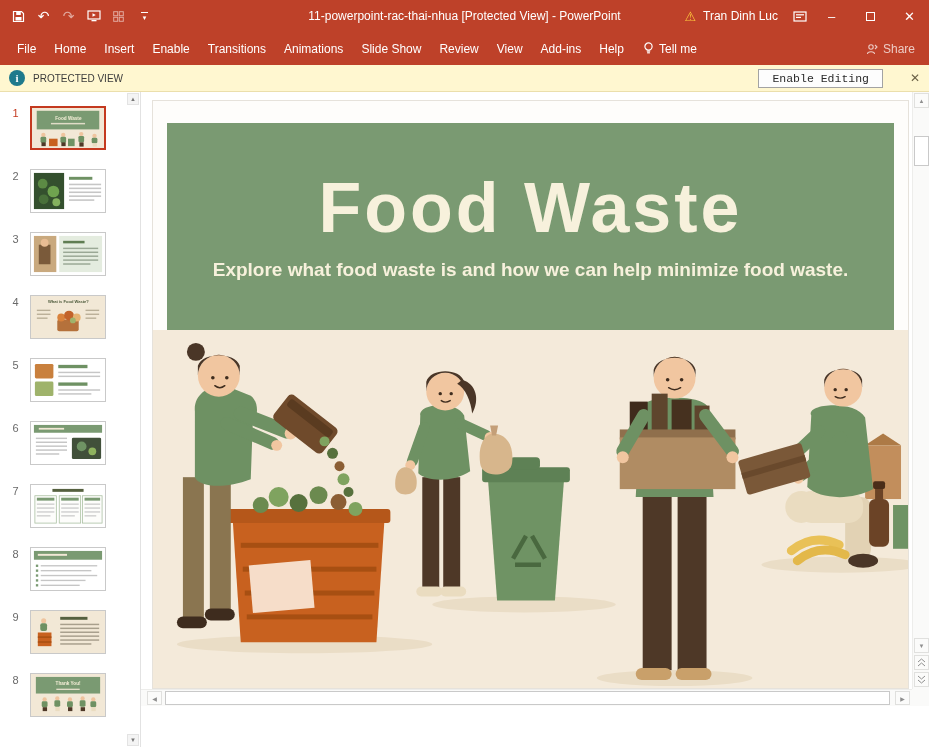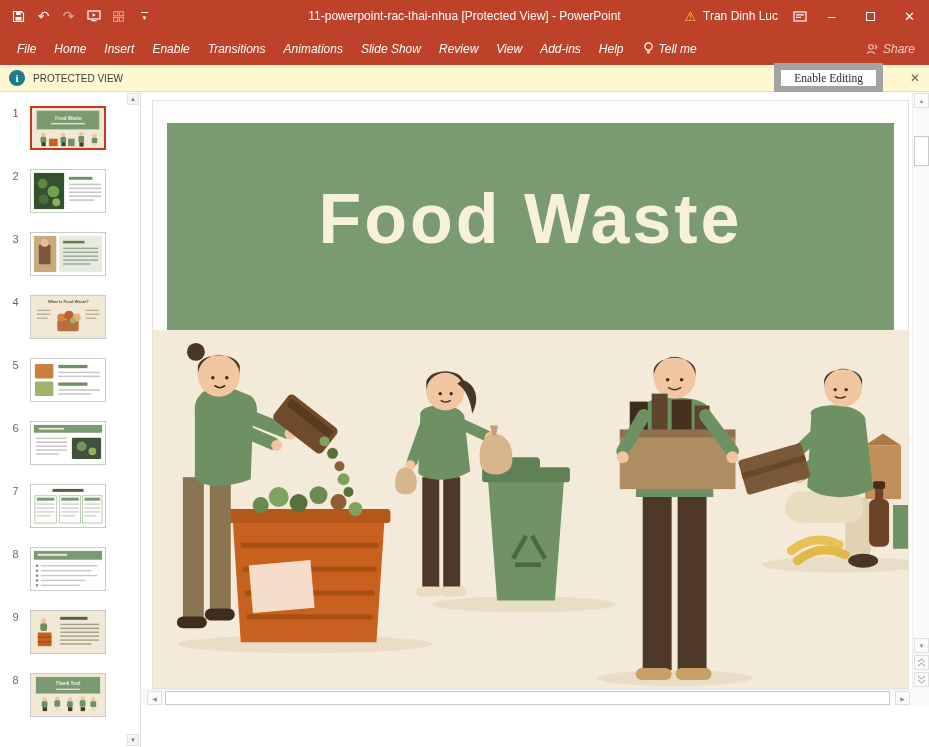--- a/index.html
+++ b/index.html
@@ -19,31 +19,31 @@
   .qat-caret{display:flex;flex-direction:column;align-items:center;font-size:7px;line-height:5px;margin-left:2px;}
   .qat-caret .bar{width:7px;border-top:1px solid #fff;margin-bottom:2px;}
   .title-text{position:absolute;left:0;right:0;top:0;height:32px;display:flex;align-items:center;justify-content:center;font-size:12px;color:#fff;pointer-events:none;}
   .account{position:absolute;right:122px;top:0;height:32px;display:flex;align-items:center;gap:7px;font-size:12px;}
   .warn{color:#FFC83D;font-size:13px;}
   .winbtns{position:absolute;right:0;top:0;height:32px;display:flex;}
   .winbtn{width:39px;height:32px;display:flex;align-items:center;justify-content:center;font-size:13px;color:#fff;}
   .maxbox{width:9px;height:9px;border:1px solid #fff;display:inline-block;}
 
   
-  .ribbon{height:33px;background:var(--red);display:flex;align-items:center;padding-left:8px;color:#fff;font-style:italic;}
+  .ribbon{height:33px;background:var(--red);display:flex;align-items:center;padding-left:8px;color:#fff;}
   .rtab{padding:0 9px;font-size:12px;height:33px;display:flex;align-items:center;white-space:nowrap;}
   .tellme{display:flex;align-items:center;gap:5px;padding:0 10px;font-size:12px;height:33px;}
   .share{margin-left:auto;display:flex;align-items:center;gap:5px;padding-right:14px;font-size:12px;opacity:.72;height:33px;}
 
   
   .msgbar{position:relative;height:27px;background:var(--msgbg);display:flex;align-items:center;padding-left:9px;gap:8px;border-bottom:1px solid #EBDFAC;}
   .shield{width:16px;height:16px;border-radius:50%;background:#1F7A8C;color:#fff;font-size:11px;font-weight:bold;display:flex;align-items:center;justify-content:center;font-family:"Liberation Serif",serif;flex:none;}
   .msg-label{font-size:10px;font-weight:normal;color:#3B3B3B;white-space:nowrap;}
   .msg-text{font-size:11.5px;color:#1D6A77;white-space:nowrap;}
-  .enable-btn{margin-left:auto;margin-right:46px;background:#FDFDFD;border:7px solid #a3a3a3;font-size:11.5px;padding:2px 13px;color:#2B2B2B;font-family:Liberation Serif, serif;white-space:nowrap;}
+  .enable-btn{margin-left:auto;margin-right:46px;background:#FDFDFD;border:1px solid #a3a3a3;font-size:11.5px;padding:2px 13px;color:#2B2B2B;font-family:Liberation Mono, monospace;white-space:nowrap;}
   .msg-close{position:absolute;right:9px;top:6px;font-size:12px;color:#6B6147;line-height:14px;}
 
   
   .workspace{position:relative;height:655px;}
 
   
   .thumb-panel{position:absolute;left:0;top:0;bottom:0;width:141px;background:#fff;border-right:1px solid #E2E2E2;padding-top:14px;overflow:hidden;}
   .thumb-row{display:flex;align-items:flex-start;margin:0 0 19px 8px;}
   .thumb-num{width:15px;font-size:11px;color:#6A6A6A;margin-top:1px;text-align:center;flex:none;}
   .thumb-num.sel{color:var(--selborder);}
@@ -419,20 +419,21 @@
           </div>
         </div>
       <span class="panel-sbtn up">▲</span>
       <span class="panel-sbtn down">▼</span>
     </div>
 
     <div class="editor">
       <div class="slide">
         <div class="band">
           <h1>Food Waste</h1>
+          <p>Explore what food waste is and how we can help minimize food waste.</p>
         </div>
         <div class="illus">
           <svg viewBox="0 0 757 360" preserveAspectRatio="none">
             <rect width="757" height="360" fill="#F4EADA"></rect>
 
             <ellipse cx="152" cy="316" rx="128" ry="9" fill="#EADDC6"></ellipse>
             <ellipse cx="372" cy="276" rx="92" ry="8" fill="#EADDC6"></ellipse>
             <ellipse cx="523" cy="350" rx="78" ry="8" fill="#EADDC6"></ellipse>
             <ellipse cx="690" cy="236" rx="80" ry="8" fill="#EADDC6"></ellipse>
 

